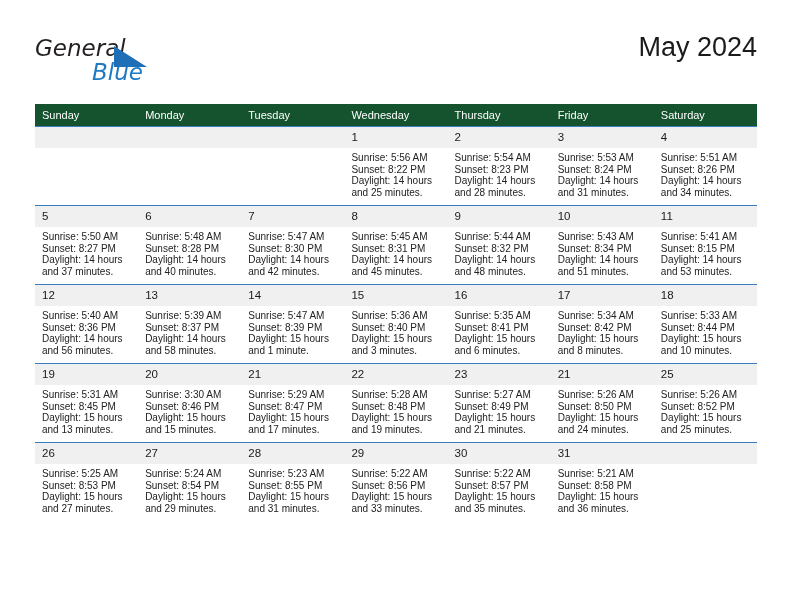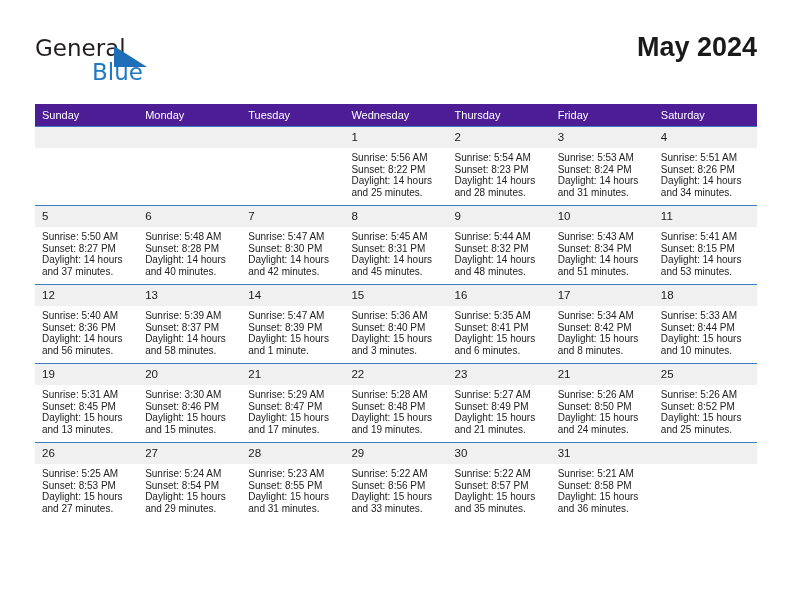--- a/index.html
+++ b/index.html
@@ -28,20 +28,21 @@
     top: 30px;
     right: 35px;
     height: 68px;
   }
   .logo {
     position: absolute;
     left: 0;
     top: 6px;
     width: 140px;
     height: 52px;
+    font-style: italic;
   }
   .logo-general {
     font-size: 23px;
     color: #231f20;
     letter-spacing: 0px;
     line-height: 24px;
     font-family: "DejaVu Sans", sans-serif;
     font-weight: 400;
   }
   .logo-blue {
@@ -66,21 +67,21 @@
 
   .title-block {
     position: absolute;
     right: 0;
     top: 0;
     text-align: right;
   }
   .cal-title {
     font-size: 27px;
     color: #1a1a1a;
-    font-weight: 700;
+    font-weight: 400;
     line-height: 34px;
     white-space: nowrap;
   }
   .cal-subtitle {
     font-size: 13.5px;
     color: #1a1a1a;
     font-weight: 400;
     line-height: 20px;
     margin-top: 8px;
     white-space: nowrap;
@@ -89,21 +90,21 @@
   
   .calendar {
     position: absolute;
     left: 35px;
     top: 104px;
     width: 722px;
     border-collapse: collapse;
     table-layout: fixed;
   }
   .calendar th {
-    background: #4c1d95;
+    background: #14532d;
     color: #ffffff;
     font-size: 11px;
     font-weight: normal;
     text-align: left;
     padding: 5px 0 5px 7px;
     height: 12px;
     border: none;
   }
   .calendar td {
     vertical-align: top;

